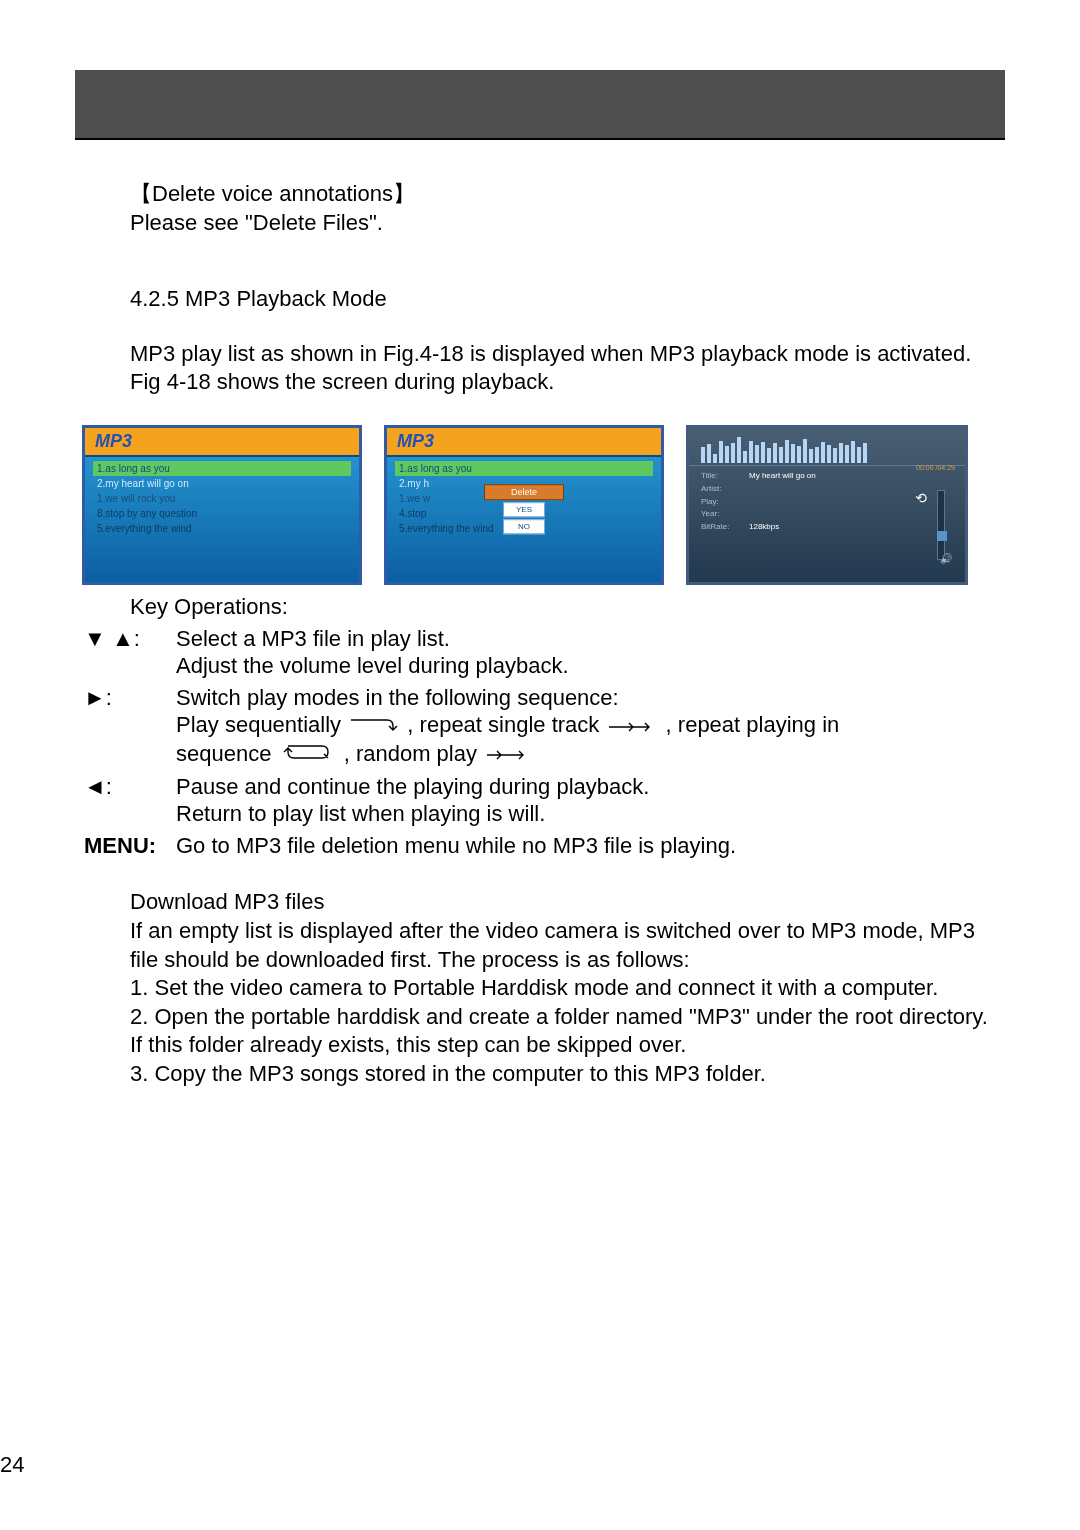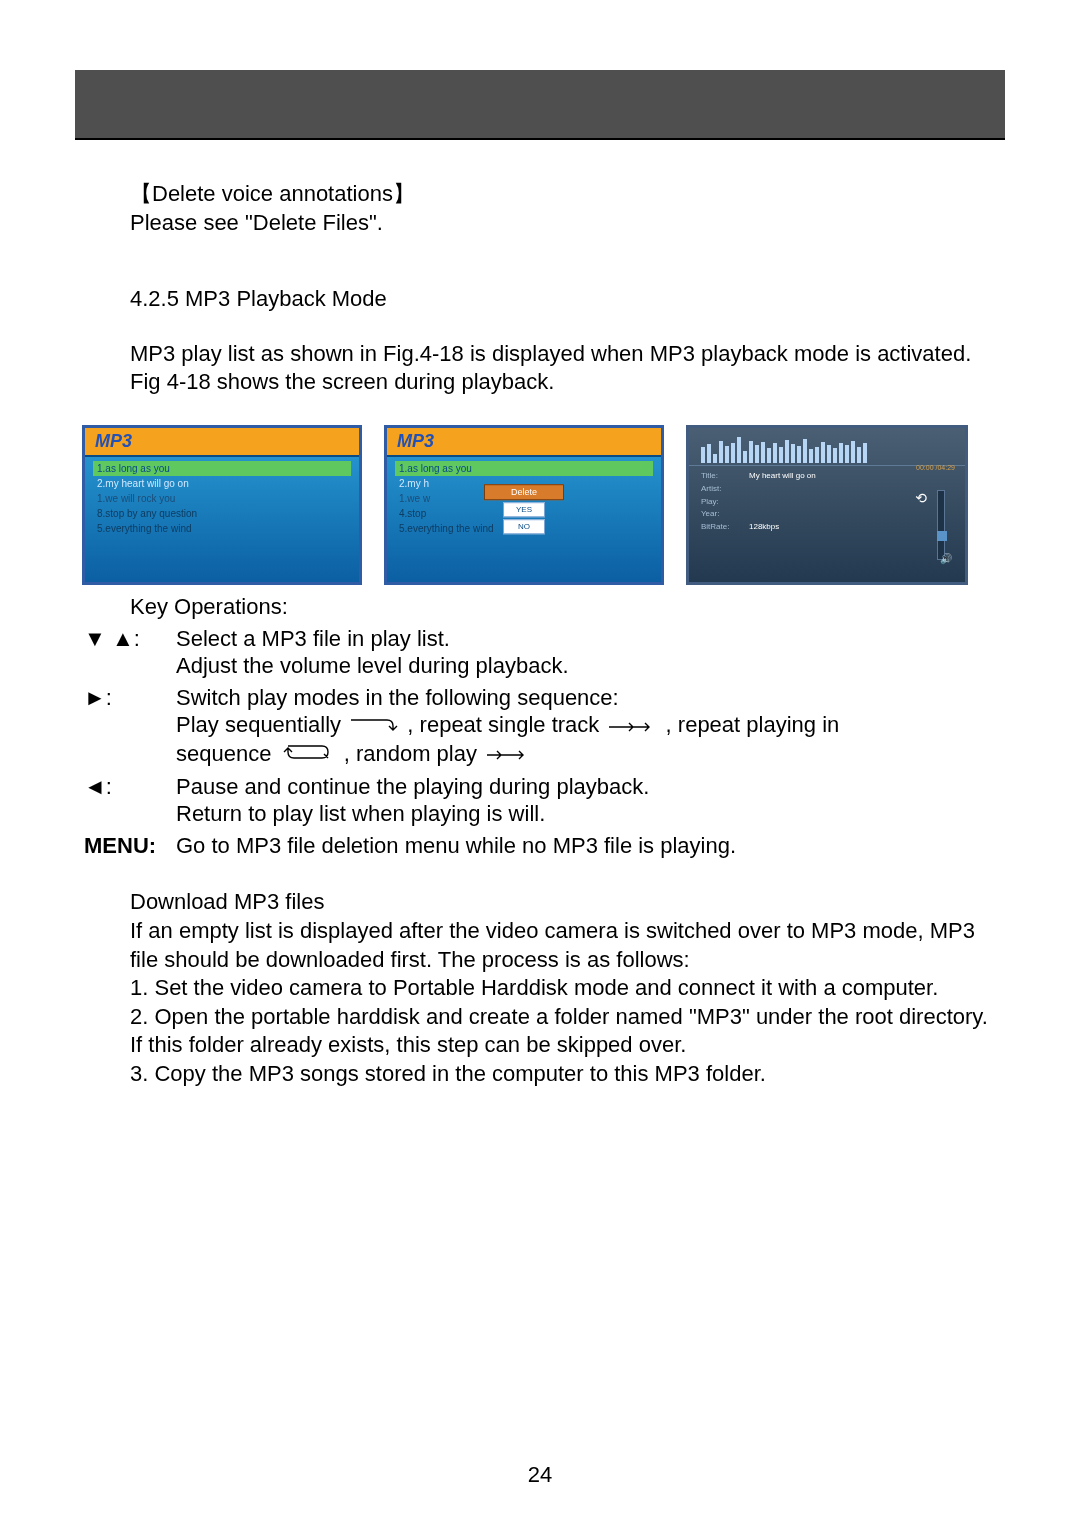--- a/index.html
+++ b/index.html
@@ -135,24 +135,23 @@
   }
   .cap { text-align: center; }
   .cap1 { width: 300px; }
   .cap2 { width: 300px; }
   .cap3 { width: 300px; }
   .key-ops-table td { vertical-align: top; padding: 1px 0; line-height: 1.25; }
   .key-ops-table td.key-col { width: 90px; }
   .inline-icon { display:inline-block; vertical-align: middle; }
   .page-number {
     position: absolute;
-    bottom: 42px;
+    bottom: 52px;
     left: 0;
     width: 100%;
-    text-align: center;
     font-size: 22px;
   }
   .pos-rel { position: relative; }
 </style>
 </head>
 <body>
 
 <div class="header-bar"></div>
 
 <div class="content">

